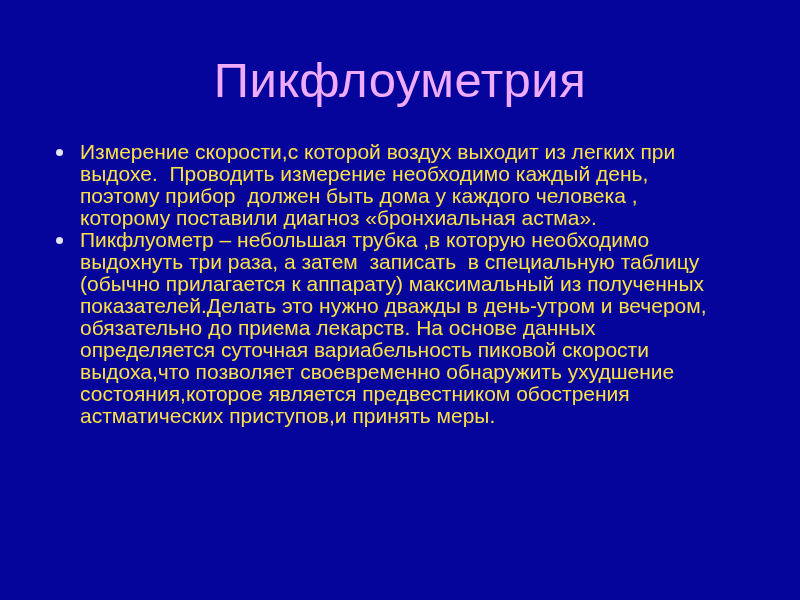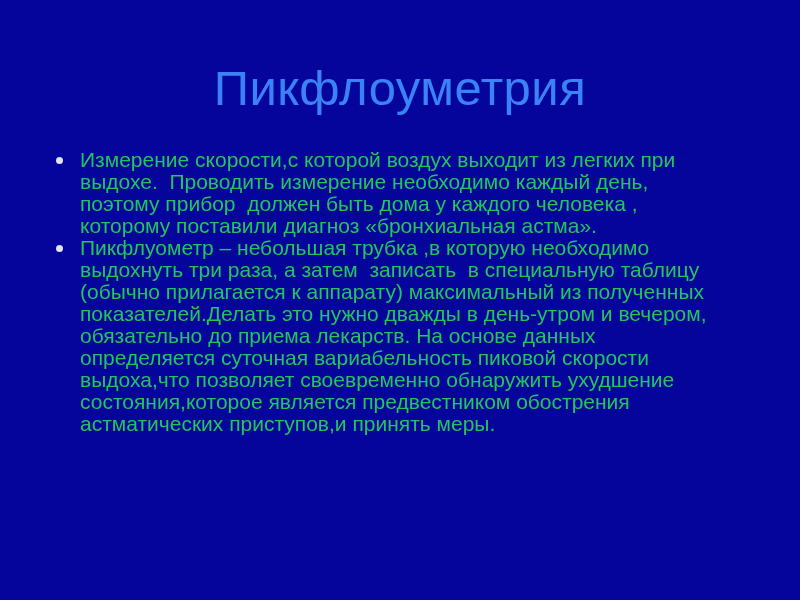--- a/index.html
+++ b/index.html
@@ -13,27 +13,27 @@
     background: #05059b;
     font-family: "Liberation Sans", "DejaVu Sans", sans-serif;
   }
   .slide {
     position: relative;
     width: 800px;
     height: 600px;
     box-sizing: border-box;
   }
   .slide-title {
-    margin: 8px;
+    margin: 0;
     padding-top: 52px;
     text-align: center;
     font-size: 49px;
     line-height: 56px;
     font-weight: 400;
-    color: #3b82f6;
+    color: #f0abfc;
     letter-spacing: 0.5px;
   }
   .bullet-list {
     list-style: none;
     margin: 33px 40px 0 56px;
     padding: 0;
   }
   .bullet-item {
     position: relative;
     padding-left: 24px;
@@ -47,21 +47,21 @@
     height: 7px;
     border-radius: 50%;
     background: #e3e3f3;
   }
   .bullet-text {
     display: block;
     white-space: pre-wrap;
     font-size: 21px;
     line-height: 22px;
     font-weight: 400;
-    color: #22c55e;
+    color: #fde047;
   }
 </style>
 </head>
 <body>
 
 <div class="slide">
   <h1 class="slide-title">Пикфлоуметрия</h1>
 
   <ul class="bullet-list">
     <li class="bullet-item">

